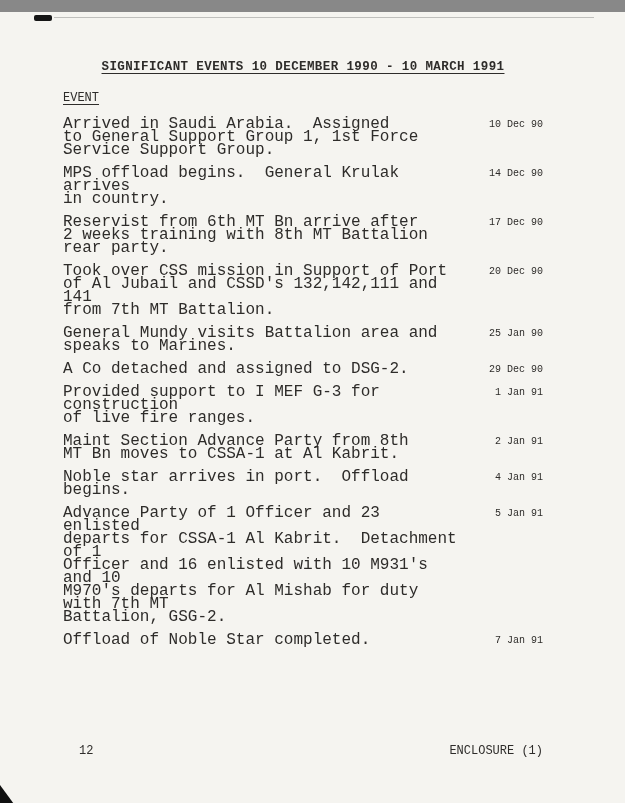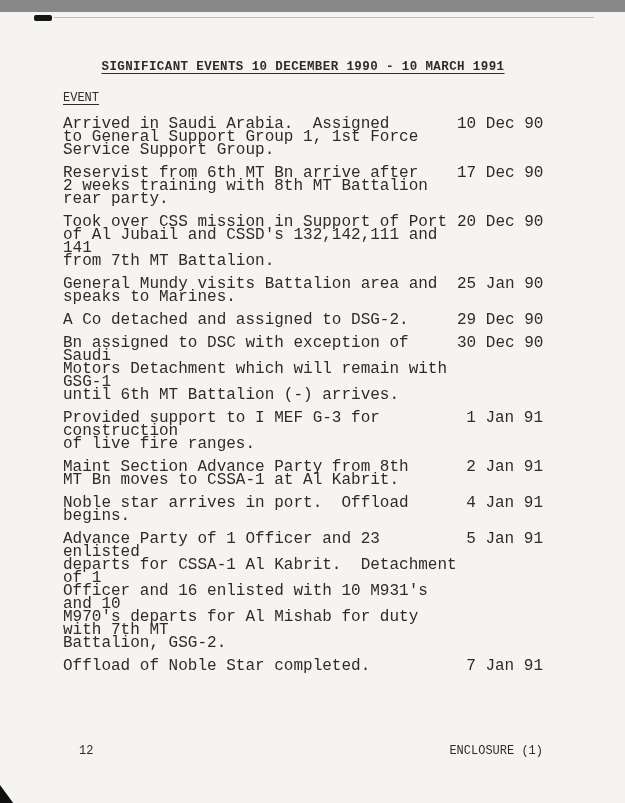--- a/index.html
+++ b/index.html
@@ -78,21 +78,21 @@
     margin-bottom: 10px;
   }
   .event-text {
     flex: 1;
     font-size: 16px;
     line-height: 13px;
     white-space: pre-wrap;
   }
   .event-date {
     width: 86px;
-    font-size: 16px;
+    font-size: 10px;
     line-height: 13px;
     text-align: right;
     white-space: nowrap;
   }
   .footer {
     position: absolute;
     left: 63px;
     right: 82px;
     top: 732px;
     font-size: 12px;
@@ -120,20 +120,25 @@
     <h1 class="title">SIGNIFICANT EVENTS 10 DECEMBER 1990 - 10 MARCH 1991</h1>
     <div class="col-header">EVENT</div>
     <div class="events" id="events">
   <div class="event-row">
     <div class="event-text">Arrived in Saudi Arabia.  Assigned
 to General Support Group 1, 1st Force
 Service Support Group.</div>
     <div class="event-date">10 Dec 90</div>
   </div>
 
+  <div class="event-row">
+    <div class="event-text">MPS offload begins.  General Krulak arrives
+in country.</div>
+    <div class="event-date">14 Dec 90</div>
+  </div>
 
   <div class="event-row">
     <div class="event-text">Reservist from 6th MT Bn arrive after
 2 weeks training with 8th MT Battalion
 rear party.</div>
     <div class="event-date">17 Dec 90</div>
   </div>
 
   <div class="event-row">
     <div class="event-text">Took over CSS mission in Support of Port
@@ -147,26 +152,20 @@
 speaks to Marines.</div>
     <div class="event-date">25 Jan 90</div>
   </div>
 
 
   <div class="event-row">
     <div class="event-text">A Co detached and assigned to DSG-2.</div>
     <div class="event-date">29 Dec 90</div>
   </div>
 
-  <div class="event-row">
-    <div class="event-text">Bn assigned to DSC with exception of Saudi
-Motors Detachment which will remain with GSG-1
-until 6th MT Battalion (-) arrives.</div>
-    <div class="event-date">30 Dec 90</div>
-  </div>
 
   <div class="event-row">
     <div class="event-text">Provided support to I MEF G-3 for construction
 of live fire ranges.</div>
     <div class="event-date">1 Jan 91</div>
   </div>
 
   <div class="event-row">
     <div class="event-text">Maint Section Advance Party from 8th
 MT Bn moves to CSSA-1 at Al Kabrit.</div>

